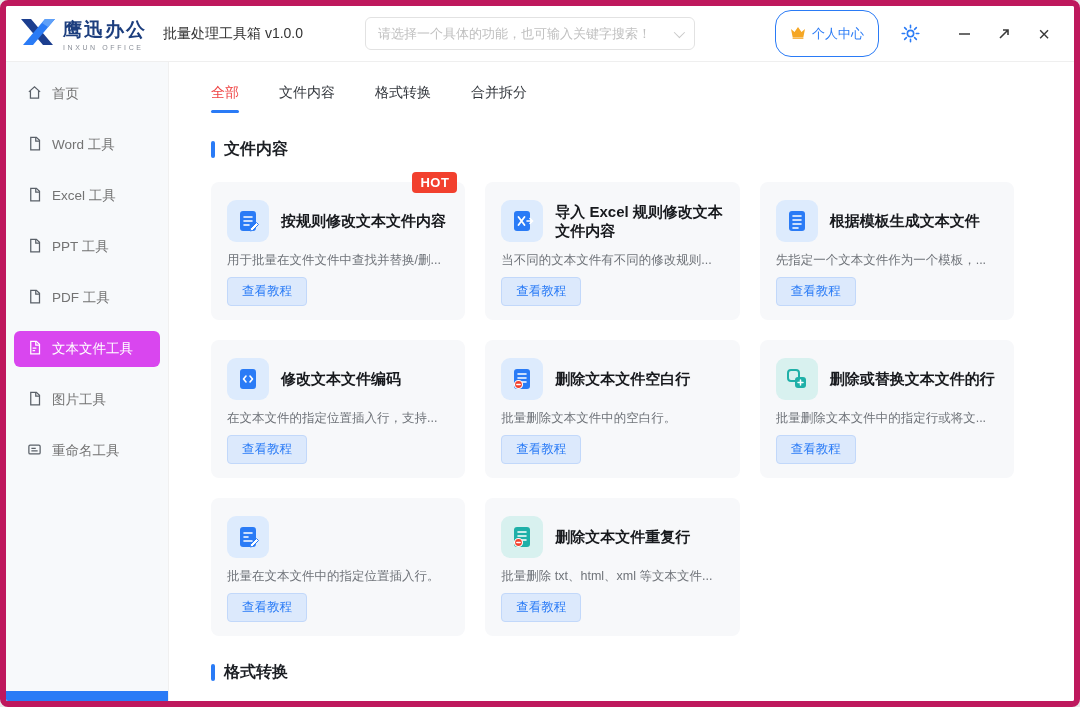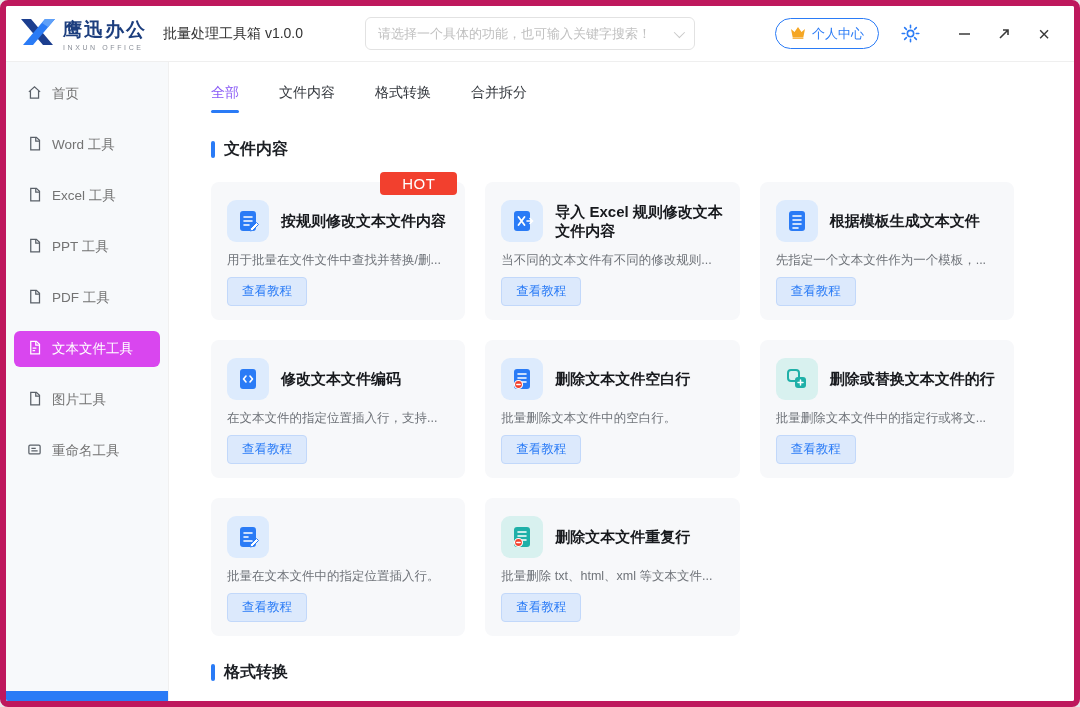--- a/index.html
+++ b/index.html
@@ -15,21 +15,21 @@
   .logo-text .cn { font-size: 19px; font-weight: bold; color: #1c3e7e; letter-spacing: 2px; }
   .logo-text .en { font-size: 7px; color: #8a8f98; letter-spacing: 2.6px; margin-top: 1px; }
   .app-title { margin-left: 16px; font-size: 14px; color: #333; }
   .searchbox { margin-left: 62px; width: 330px; height: 33px; border: 1px solid #e2e2e2;
     border-radius: 6px; display: flex; align-items: center; padding: 0 12px;
     color: #c0c0c0; font-size: 13px; cursor: pointer; background: #fff; }
   .searchbox .ph { flex: 1; white-space: nowrap; overflow: hidden; text-overflow: ellipsis; }
   .chev { width: 8px; height: 8px; border-right: 1.5px solid #c9c9c9; border-bottom: 1.5px solid #c9c9c9;
     transform: rotate(45deg) translateY(-2px); margin-left: 8px; flex: 0 0 auto; }
   .right-group { margin-left: auto; display: flex; align-items: center; }
-  .user-center { height: 31px; border: 1px solid #2a7bf6; border-radius: 16px; color: #2a7bf6;
+  .user-center { height: 47px; border: 1px solid #2a7bf6; border-radius: 16px; color: #2a7bf6;
     font-size: 13px; display: flex; align-items: center; gap: 6px; padding: 0 14px; cursor: pointer; }
   .gear-btn { margin: 0 24px 0 22px; cursor: pointer; display: flex; }
   .win-btn { width: 40px; height: 40px; display: flex; align-items: center; justify-content: center;
     cursor: pointer; color: #3a3a3a; }
   .win-btn.close { font-size: 20px; line-height: 1; }
 
   
   .app-body { flex: 1; display: flex; min-height: 0; }
   .sidebar { width: 163px; flex: 0 0 163px; background: #f7f9fb; border-right: 1px solid #f0f0f0;
     padding-top: 14px; position: relative; }
@@ -40,21 +40,21 @@
   .side-item.active { background: #d946ef; color: #fff; }
   .side-item.active svg { stroke: #fff; }
   .side-bottom-bar { position: absolute; bottom: 0; left: 0; width: 100%; height: 10px;
     background: #2a7bf6; }
 
   .content { flex: 1; background: #fff; padding: 22px 60px 0 42px; overflow: hidden; position: relative; }
 
   
   .tabs { display: flex; gap: 40px; font-size: 14px; }
   .tab { color: #33373d; padding-bottom: 11px; position: relative; cursor: pointer; }
-  .tab.active { color: #8b5cf6; }
+  .tab.active { color: #ef4444; }
   .tab.active::after { content: ""; position: absolute; left: 0; right: 0; bottom: 0;
     height: 3px; border-radius: 2px; background: #2a7bf6; }
 
   
   .section-header { margin-top: 26px; display: flex; align-items: center; gap: 9px; }
   .section-bar { width: 4px; height: 17px; border-radius: 2px; background: #2a7bf6; }
   .section-title { font-size: 16px; font-weight: bold; color: #1c1f24; }
 
   
   .grid { margin-top: 22px; display: grid; grid-template-columns: repeat(3, 1fr); gap: 20px; }
@@ -64,21 +64,21 @@
   .tile { width: 42px; height: 42px; border-radius: 9px; background: #ddebfd; display: flex;
     align-items: center; justify-content: center; flex: 0 0 auto; }
   .tile.teal { background: #d8f1ef; }
   .card-title { font-size: 15px; font-weight: bold; color: #17191d; line-height: 1.3; }
   .card-desc { margin-top: 10px; font-size: 12.5px; color: #6f7379; white-space: nowrap;
     overflow: hidden; text-overflow: ellipsis; }
   .tutorial-btn { margin-top: auto; align-self: flex-start; background: #dcearemoved; }
   .tutorial-btn { margin-top: auto; align-self: flex-start; background: #dce9fc; color: #2a7bf6;
     font-size: 12.5px; padding: 5px 14px; border-radius: 4px; border: 1px solid #c2d8fa; cursor: pointer; }
   .hot-badge { position: absolute; top: -10px; right: 8px; background: #f2402e; color: #fff;
-    font-size: 15px; font-weight: normal; padding: 3px 22px; border-radius: 4px; letter-spacing: .5px; }
+    font-size: 13px; font-weight: bold; padding: 3px 8px; border-radius: 4px; letter-spacing: .5px; }
   .section2 { margin-top: 26px; }
 </style>
 </head>
 <body>
 
 <div class="window">
 
   <header class="topbar">
     <div class="logo">
       <span>

